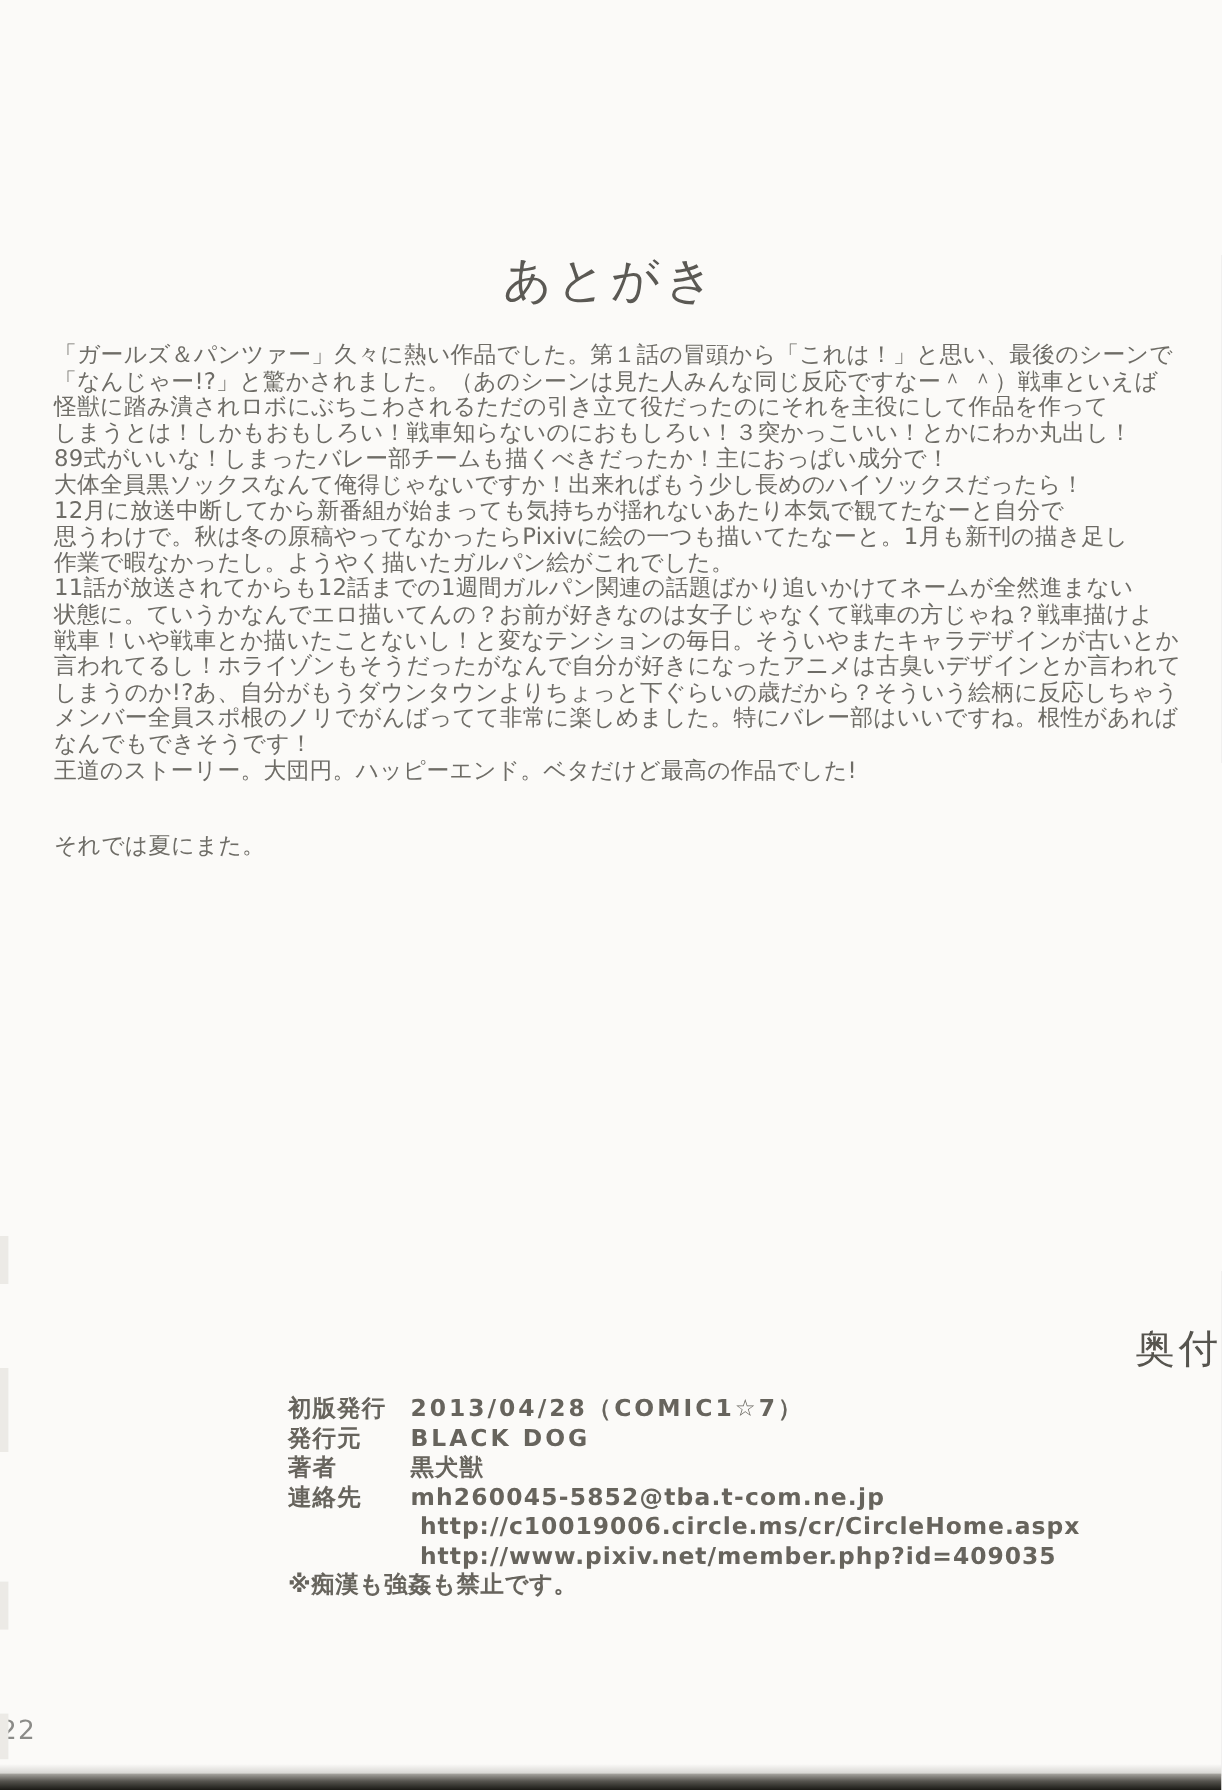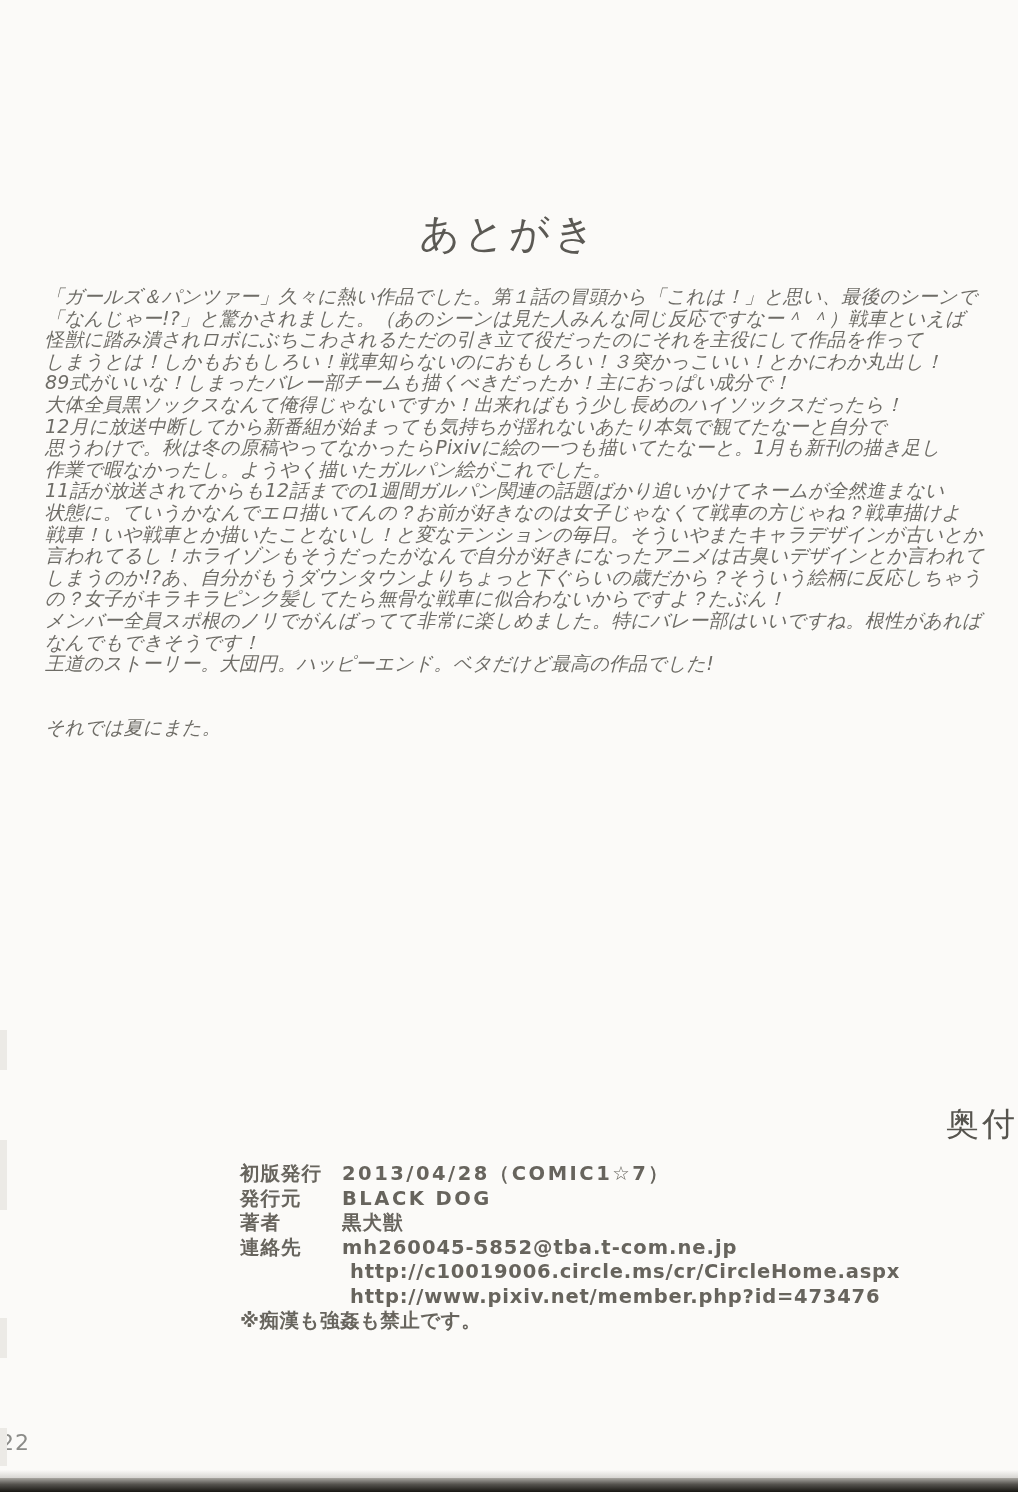--- a/index.html
+++ b/index.html
@@ -31,21 +31,20 @@
   }
   .afterword-body {
     position: absolute;
     top: 286px;
     left: 45px;
     width: 940px;
     font-size: 19px;
     line-height: 21.6px;
     color: #6e6c66;
     letter-spacing: 0.2px;
-    font-style: italic;
   }
   .line { white-space: nowrap; }
   .para-gap { height: 21px; }
   .colophon-title {
     position: absolute;
     top: 1102px;
     left: 0;
     width: 100%;
     text-align: right;
     font-size: 33px;
@@ -130,21 +129,20 @@
     <div class="line">89式がいいな！しまったバレー部チームも描くべきだったか！主におっぱい成分で！</div>
     <div class="line">大体全員黒ソックスなんて俺得じゃないですか！出来ればもう少し長めのハイソックスだったら！</div>
     <div class="line">12月に放送中断してから新番組が始まっても気持ちが揺れないあたり本気で観てたなーと自分で</div>
     <div class="line">思うわけで。秋は冬の原稿やってなかったらPixivに絵の一つも描いてたなーと。1月も新刊の描き足し</div>
     <div class="line">作業で暇なかったし。ようやく描いたガルパン絵がこれでした。</div>
     <div class="line">11話が放送されてからも12話までの1週間ガルパン関連の話題ばかり追いかけてネームが全然進まない</div>
     <div class="line">状態に。ていうかなんでエロ描いてんの？お前が好きなのは女子じゃなくて戦車の方じゃね？戦車描けよ</div>
     <div class="line">戦車！いや戦車とか描いたことないし！と変なテンションの毎日。そういやまたキャラデザインが古いとか</div>
     <div class="line">言われてるし！ホライゾンもそうだったがなんで自分が好きになったアニメは古臭いデザインとか言われて</div>
     <div class="line">しまうのか!?あ、自分がもうダウンタウンよりちょっと下ぐらいの歳だから？そういう絵柄に反応しちゃう</div>
-    <div class="line">の？女子がキラキラピンク髪してたら無骨な戦車に似合わないからですよ？たぶん！</div>
     <div class="line">メンバー全員スポ根のノリでがんばってて非常に楽しめました。特にバレー部はいいですね。根性があれば</div>
     <div class="line">なんでもできそうです！</div>
     <div class="line">王道のストーリー。大団円。ハッピーエンド。ベタだけど最高の作品でした!</div>
 
     <div class="para-gap"></div>
 
 
     <div class="para-gap"></div>
 
     <div class="line">それでは夏にまた。</div>
@@ -159,21 +157,21 @@
     <div class="row">
       <span class="label">発行元</span><span class="value spaced">BLACK DOG</span>
     </div>
     <div class="row">
       <span class="label">著者</span><span class="value">黒犬獣</span>
     </div>
     <div class="row">
       <span class="label">連絡先</span><span class="value">mh260045-5852@tba.t-com.ne.jp</span>
     </div>
     <div class="url">http://c10019006.circle.ms/cr/CircleHome.aspx</div>
-    <div class="url">http://www.pixiv.net/member.php?id=473476</div>
+    <div class="url">http://www.pixiv.net/member.php?id=409035</div>
     <div class="notice">※痴漢も強姦も禁止です。</div>
   </div>
 
   <div class="page-number">22</div>
 
   <div class="scan-left-mark mark1"></div>
   <div class="scan-left-mark mark2"></div>
   <div class="scan-left-mark mark3"></div>
   <div class="scan-left-mark mark4"></div>
   <div class="scan-bottom-shadow"></div>

